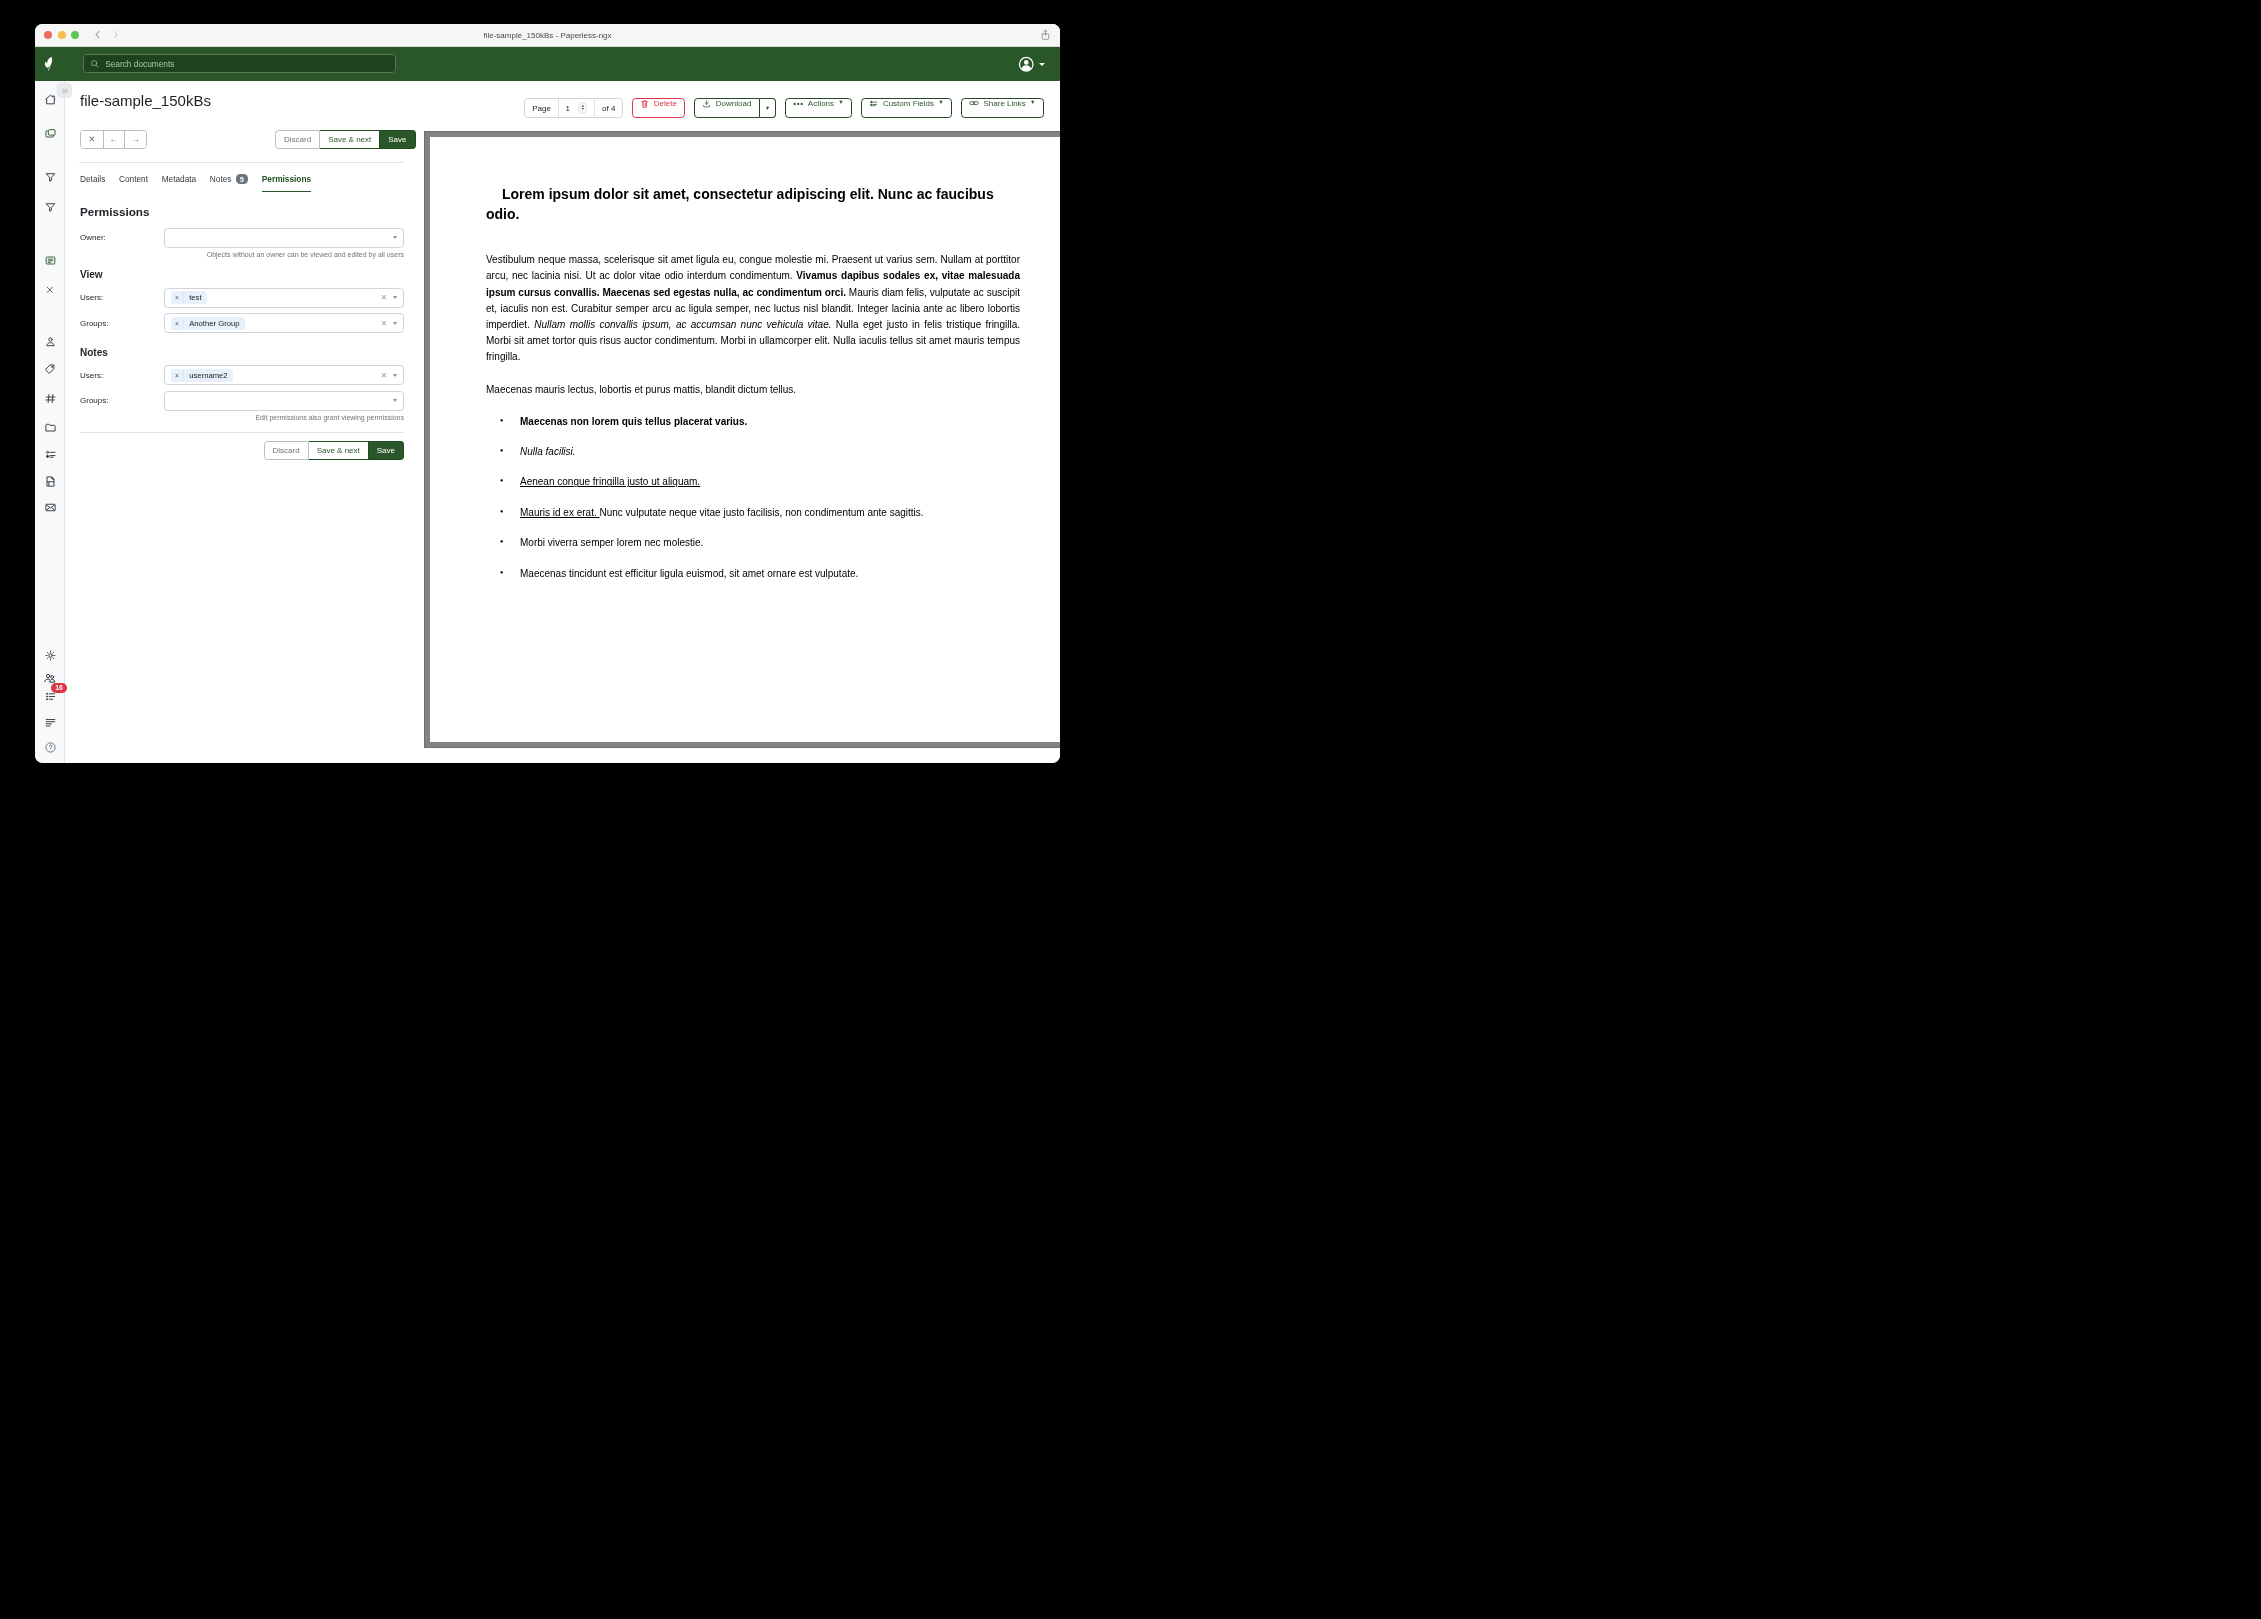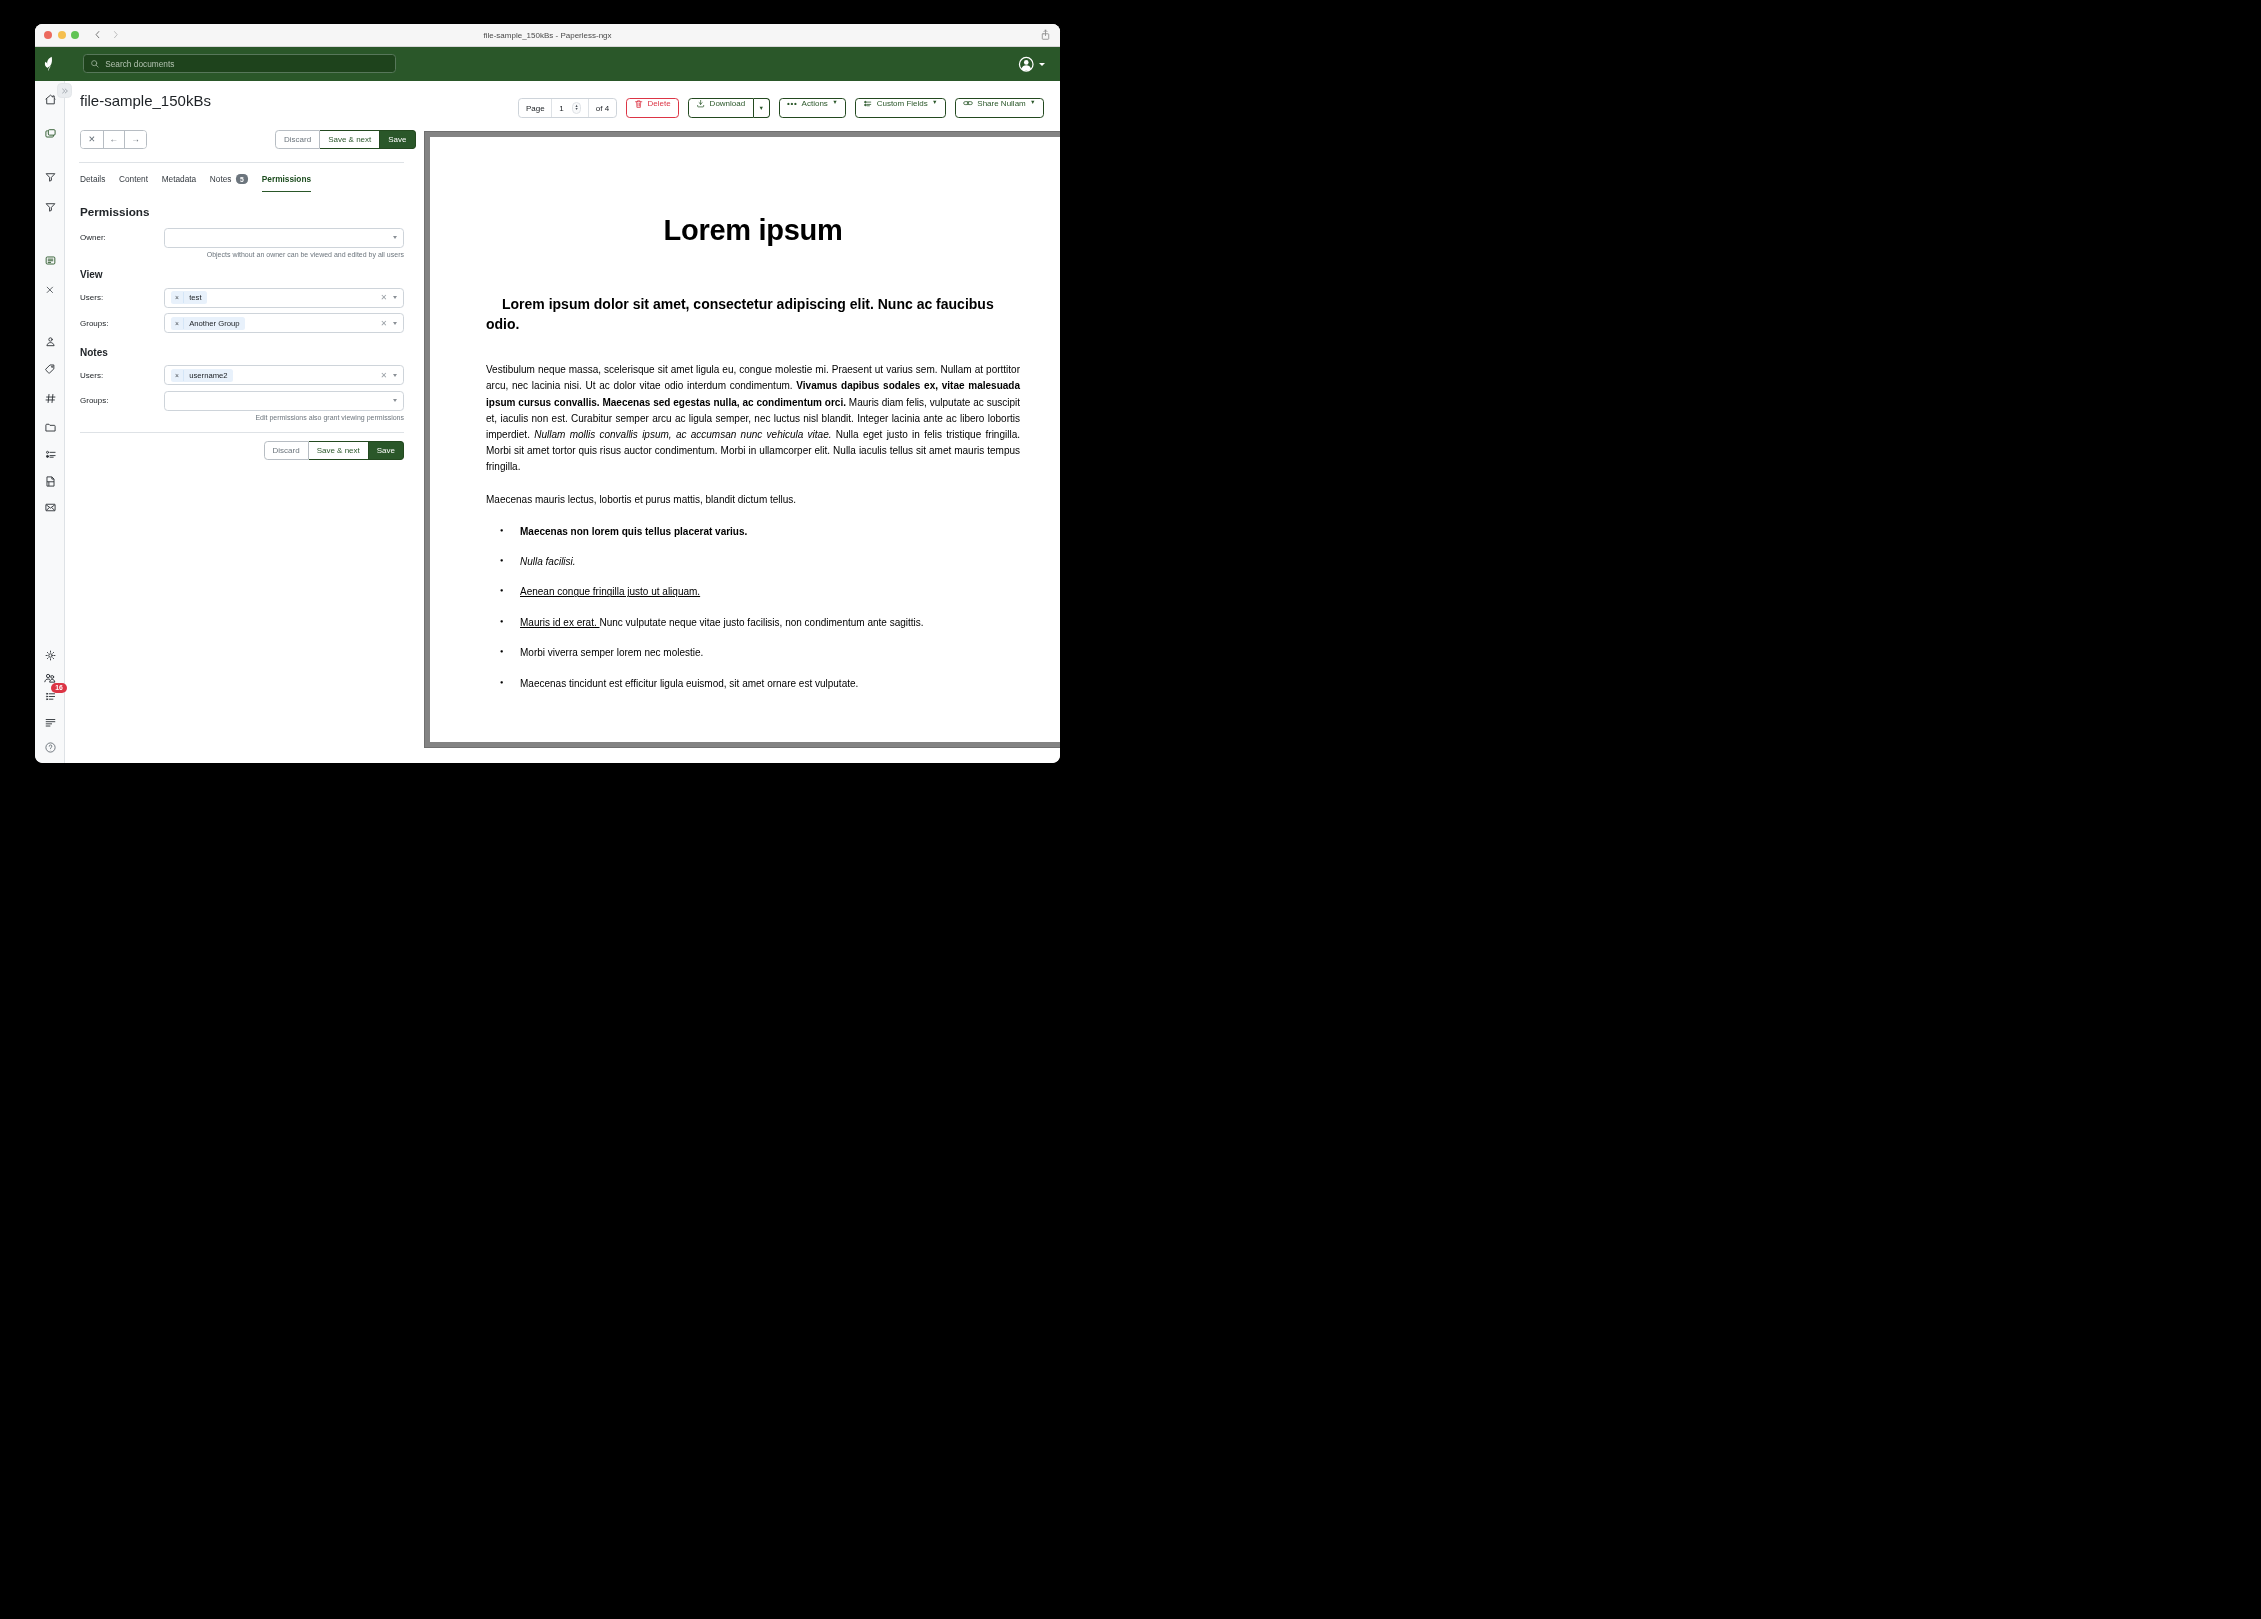--- a/index.html
+++ b/index.html
@@ -355,21 +355,21 @@
           <span class="caret-g">▼</span>
         </div>
 
         <div class="btn grn">
           <span>
               <svg width="10" height="8" viewBox="0 0 22 14" fill="none" stroke="currentColor" stroke-width="1.7">
                 <rect x="1.5" y="4" width="11" height="6.5" rx="3.25"></rect>
                 <rect x="9.5" y="4" width="11" height="6.5" rx="3.25"></rect>
               </svg>
             </span>
-          <span>Share Nullam</span>
+          <span>Share Links</span>
           <span class="caret-g">▼</span>
         </div>
       </div>
 
       <div class="nav-group">
         <span class="nbtn">✕</span>
         <span class="nbtn">←</span>
         <span class="nbtn">→</span>
       </div>
 
@@ -462,21 +462,20 @@
           <div class="save-group">
             <span class="sbtn discard">Discard</span>
             <span class="sbtn savenext">Save &amp; next</span>
             <span class="sbtn save">Save</span>
           </div>
         </div>
       </div>
 
       <div class="preview">
         <div class="pdf">
-          <h1>Lorem ipsum</h1>
           <h2>Lorem ipsum dolor sit amet, consectetur adipiscing elit. Nunc ac faucibus odio.</h2>
           <p><span>Vestibulum neque massa, scelerisque sit amet ligula eu, congue molestie mi. Praesent ut varius sem. Nullam at porttitor arcu, nec lacinia nisi. Ut ac dolor vitae odio interdum condimentum. </span><span class="bold">Vivamus dapibus sodales ex, vitae malesuada ipsum cursus convallis. Maecenas sed egestas nulla, ac condimentum orci.</span><span> Mauris diam felis, vulputate ac suscipit et, iaculis non est. Curabitur semper arcu ac ligula semper, nec luctus nisl blandit. Integer lacinia ante ac libero lobortis imperdiet. </span><span class="ital">Nullam mollis convallis ipsum, ac accumsan nunc vehicula vitae.</span><span> Nulla eget justo in felis tristique fringilla. Morbi sit amet tortor quis risus auctor condimentum. Morbi in ullamcorper elit. Nulla iaculis tellus sit amet mauris tempus fringilla.</span></p>
           <p class="p2">Maecenas mauris lectus, lobortis et purus mattis, blandit dictum tellus.</p>
           <ul>
             <li><span class="bold">Maecenas non lorem quis tellus placerat varius.</span></li>
             <li><span class="ital">Nulla facilisi.</span></li>
             <li><span class="und">Aenean congue fringilla justo ut aliquam. </span></li>
             <li><span class="und">Mauris id ex erat. </span><span>Nunc vulputate neque vitae justo facilisis, non condimentum ante sagittis.</span></li>
             <li><span>Morbi viverra semper lorem nec molestie.</span></li>
             <li><span>Maecenas tincidunt est efficitur ligula euismod, sit amet ornare est vulputate.</span></li>

